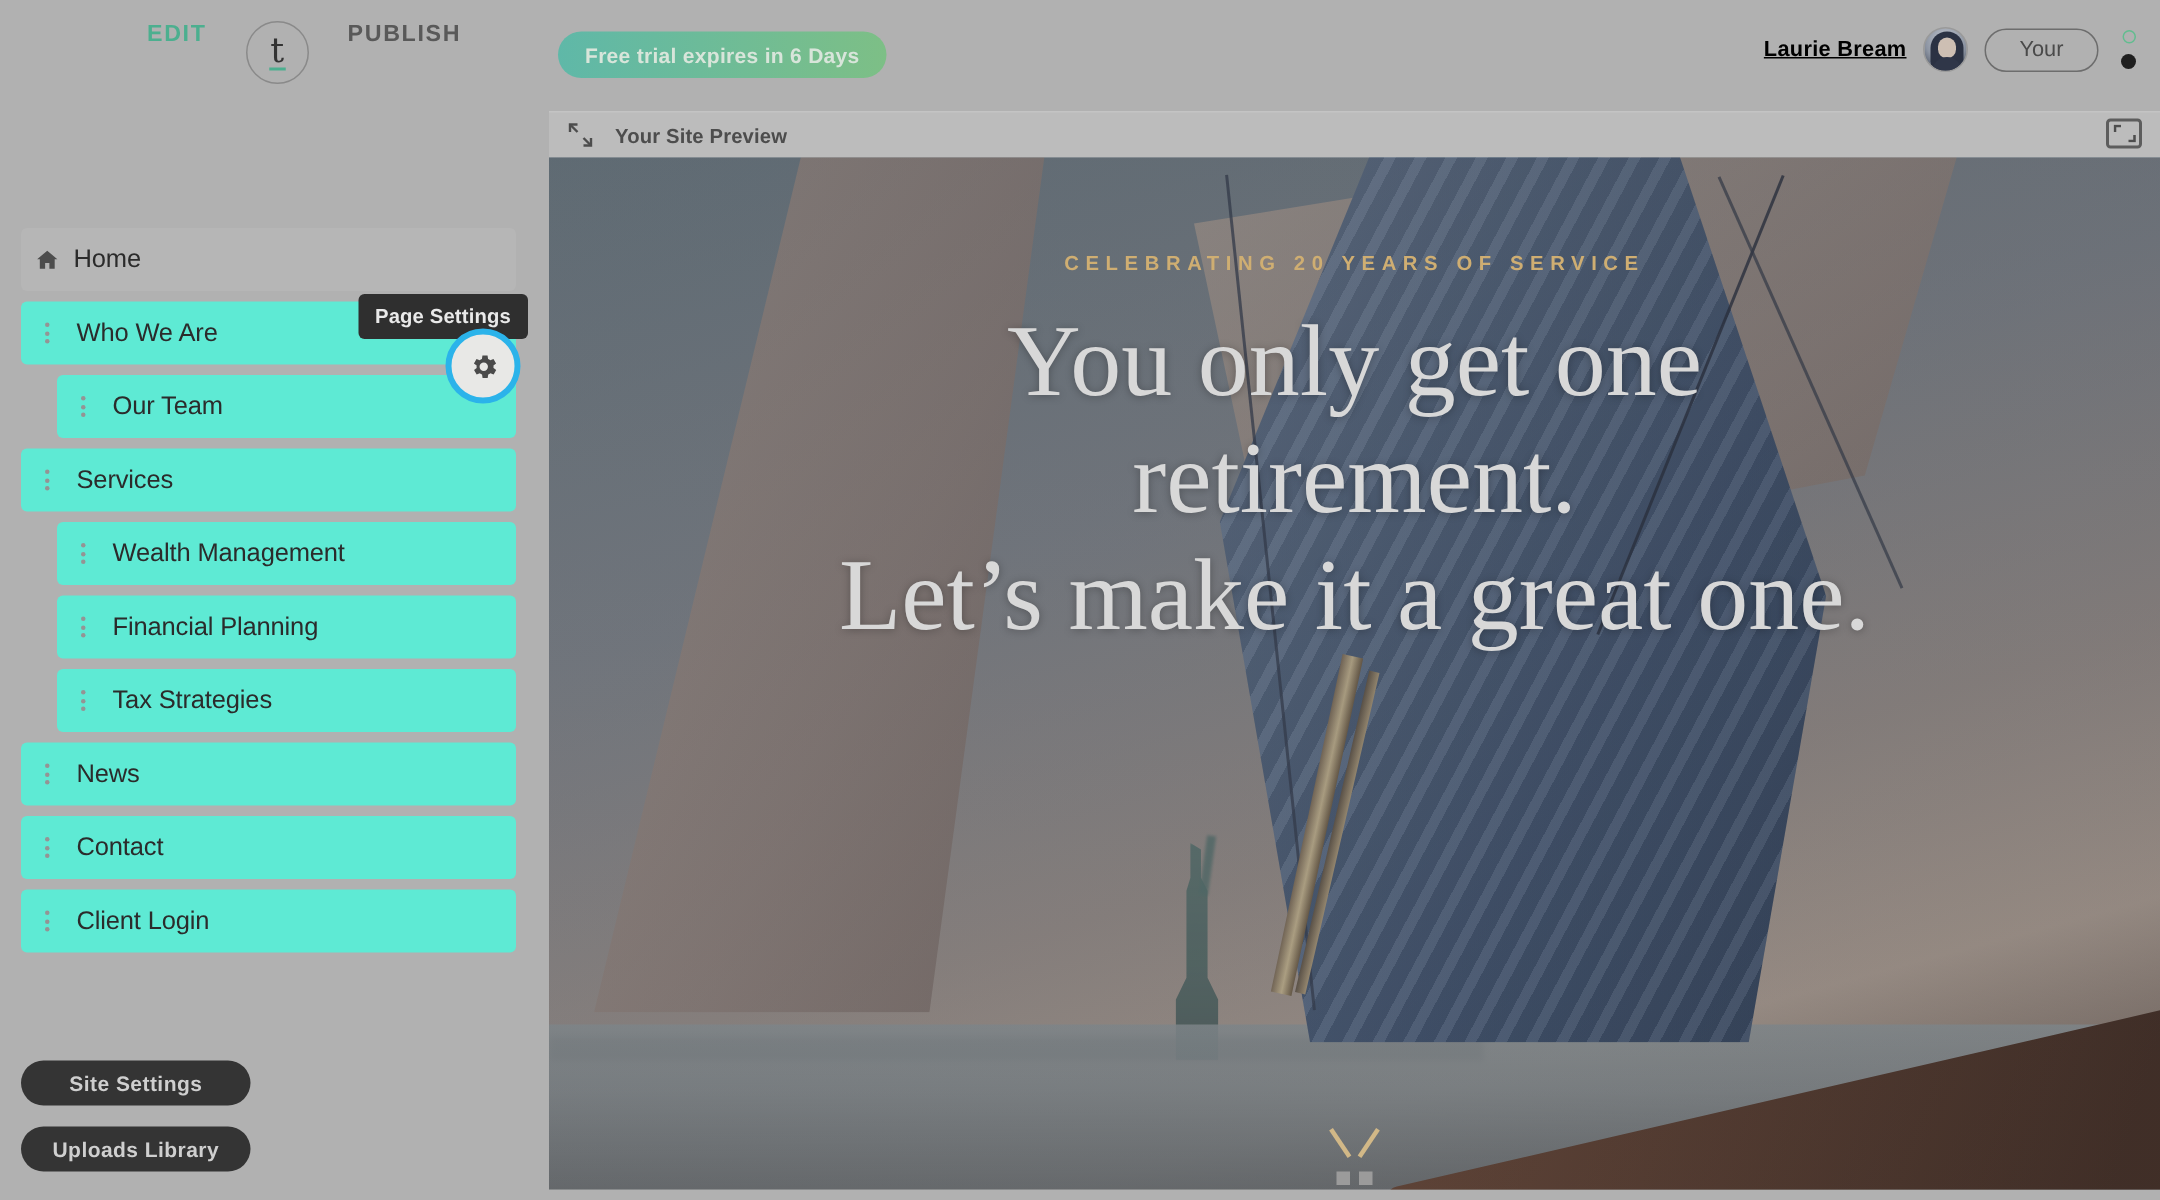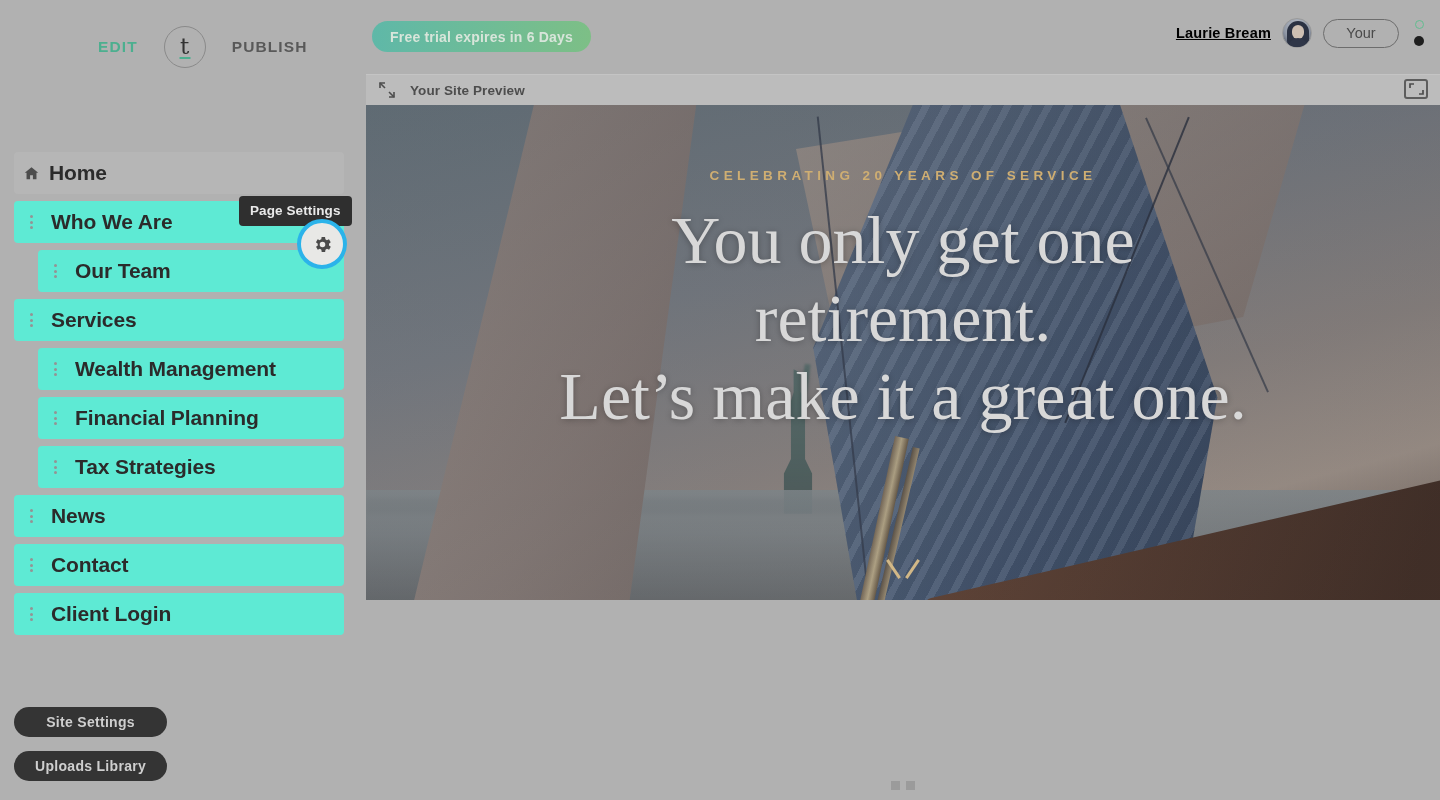--- a/index.html
+++ b/index.html
@@ -15,22 +15,22 @@
     background: #b1b1b1;
   }
 
   
   .topbar {
     position: absolute; top: 0; left: 0;
     width: 1440px; height: 70px;
     background: #b1b1b1;
   }
   .edit-publish {
-    position: absolute; left: 98px; top: 26px;
-    display: flex; align-items: center; gap: 0;
+    position: absolute; left: 98px; top: 14px;
+    display: flex; gap: 0;
   }
   .ep-label {
     font-size: 15.5px; font-weight: bold; letter-spacing: 1.1px;
   }
   .ep-edit { color: #4caf8f; margin-right: 26px; }
   .ep-publish { color: #595959; margin-left: 26px; }
   .logo-circle {
     width: 42px; height: 42px; border-radius: 50%;
     border: 1.5px solid #8a8a8a;
     display: flex; align-items: center; justify-content: center;
@@ -141,23 +141,22 @@
     width: 22px; display: flex; flex-direction: column;
     align-items: center; gap: 2.5px; margin-left: 6px; flex: none;
     cursor: grab;
   }
   .drag-dots i {
     display: block; width: 3px; height: 3px; border-radius: 50%;
     background: #949494;
   }
   .home-icon { margin-left: 9px; flex: none; display: flex; }
   .nav-label {
-    font-size: 21px; color: #2b2b2b; margin-left: 9px;
+    font-size: 17px; color: #2b2b2b; margin-left: 9px;
     letter-spacing: -0.1px;
-    font-weight: bold;
   }
   .nav-row.home .nav-label { margin-left: 9px; }
 
   
   .gear-wrap {
     position: absolute; left: 297px; top: 149px;
     width: 50px; height: 50px; z-index: 40;
   }
   .gear-ring {
     width: 50px; height: 50px; border-radius: 50%;
@@ -219,21 +218,21 @@
     position: absolute; right: 12px; top: 4px;
     width: 24px; height: 20px;
     border: 2px solid #5d5d5d; border-radius: 3px;
     display: flex; align-items: center; justify-content: center;
     cursor: pointer;
   }
 
   
   .hero {
     position: absolute; left: 0; top: 35px;
-    width: 1074px; height: 495px;
+    width: 1074px; height: 688px;
     overflow: hidden;
     background: #6d7a82;
   }
   .hero-img { position: absolute; inset: 0; }
   .sky {
     position: absolute; inset: 0;
     background: linear-gradient(165deg, #7b8a92 0%, #8d9298 35%, #a49a94 62%, #b9a99c 80%, #6b5b52 100%);
   }
   .water {
     position: absolute; left: 0; bottom: 0; width: 100%; height: 110px;

